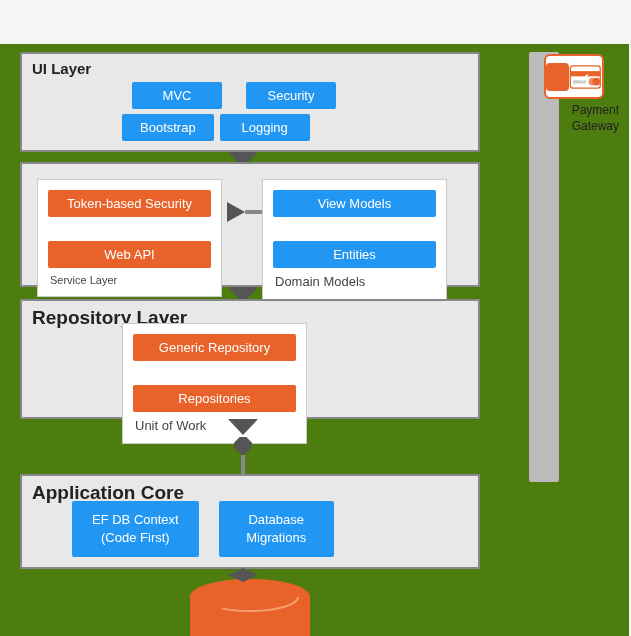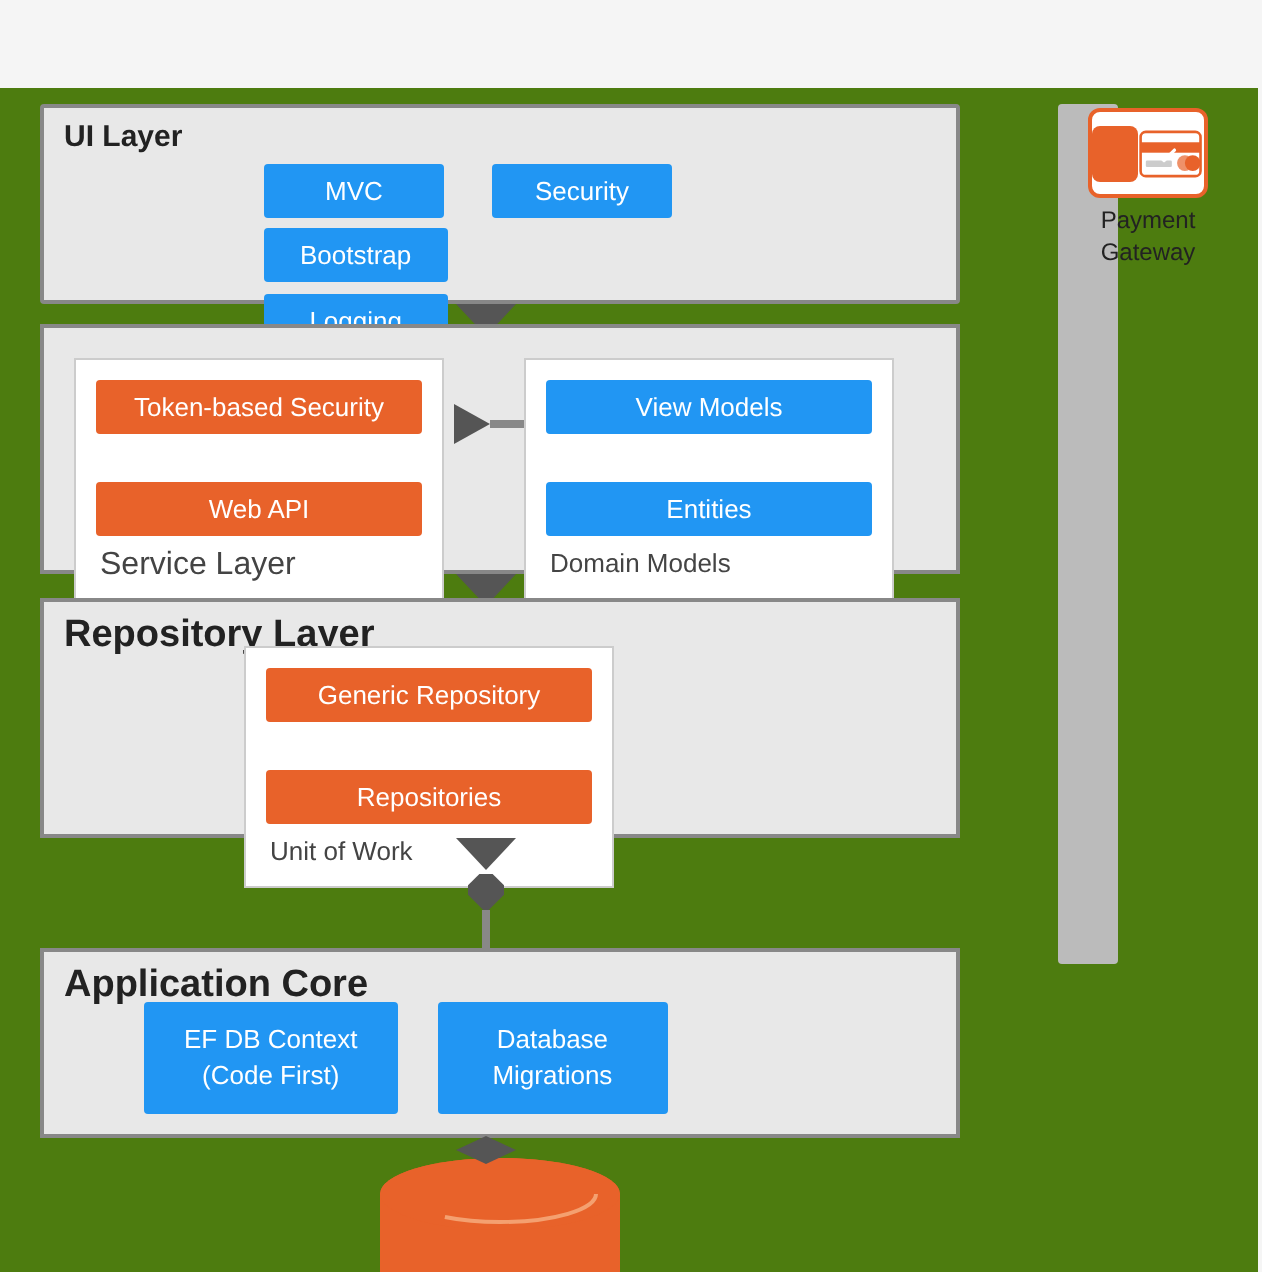--- a/index.html
+++ b/index.html
@@ -68,31 +68,30 @@
       cursor: default;
       min-width: 90px;
       text-align: center;
     }
 
     .ui-buttons-row2 {
       display: flex;
       gap: 6px;
       position: absolute;
       top: 60px;
-      left: 110px;
-      flex-direction: column;
+      left: 100px;
     }
 
     
     .payment-gateway {
       position: absolute;
       top: 10px;
       right: 10px;
       width: 90px;
-      text-align: center;
+      text-align: right;
     }
     .payment-gateway-icon {
       width: 60px;
       height: 45px;
       margin: 0 auto 4px auto;
       background: white;
       border-radius: 6px;
       border: 2px solid #E8622A;
       display: flex;
       align-items: center;
@@ -127,21 +126,21 @@
     .service-box {
       position: absolute;
       top: 15px;
       left: 15px;
       width: 185px;
       background: white;
       border: 1.5px solid #ccc;
       padding: 10px;
     }
     .service-box-label {
-      font-size: 16px;
+      font-size: 11px;
       color: #444;
       margin-top: 6px;
       padding-left: 2px;
     }
 
     .domain-box {
       position: absolute;
       top: 15px;
       left: 240px;
       width: 185px;

